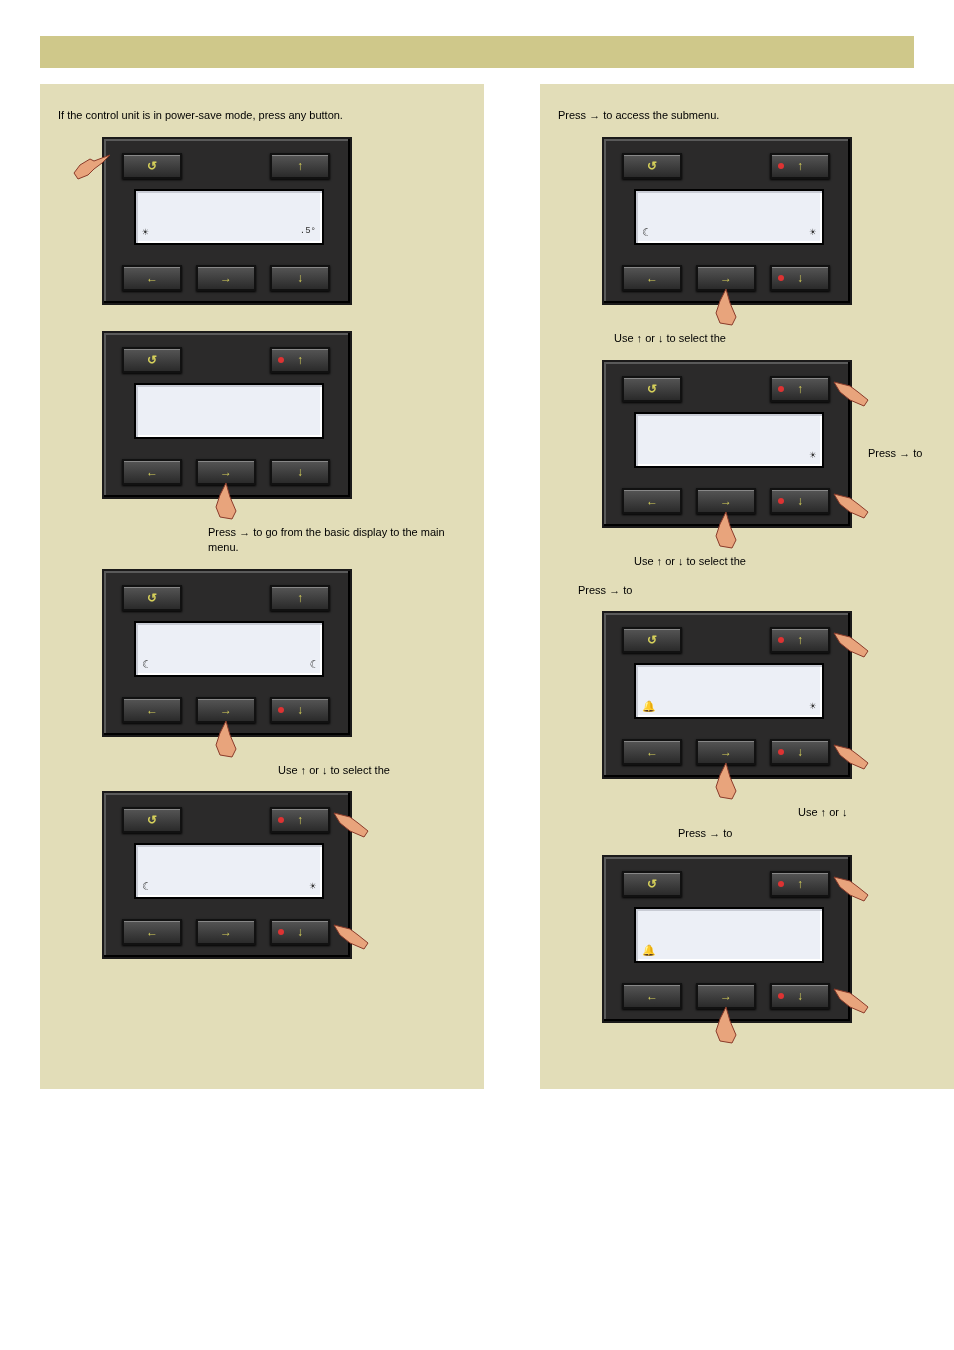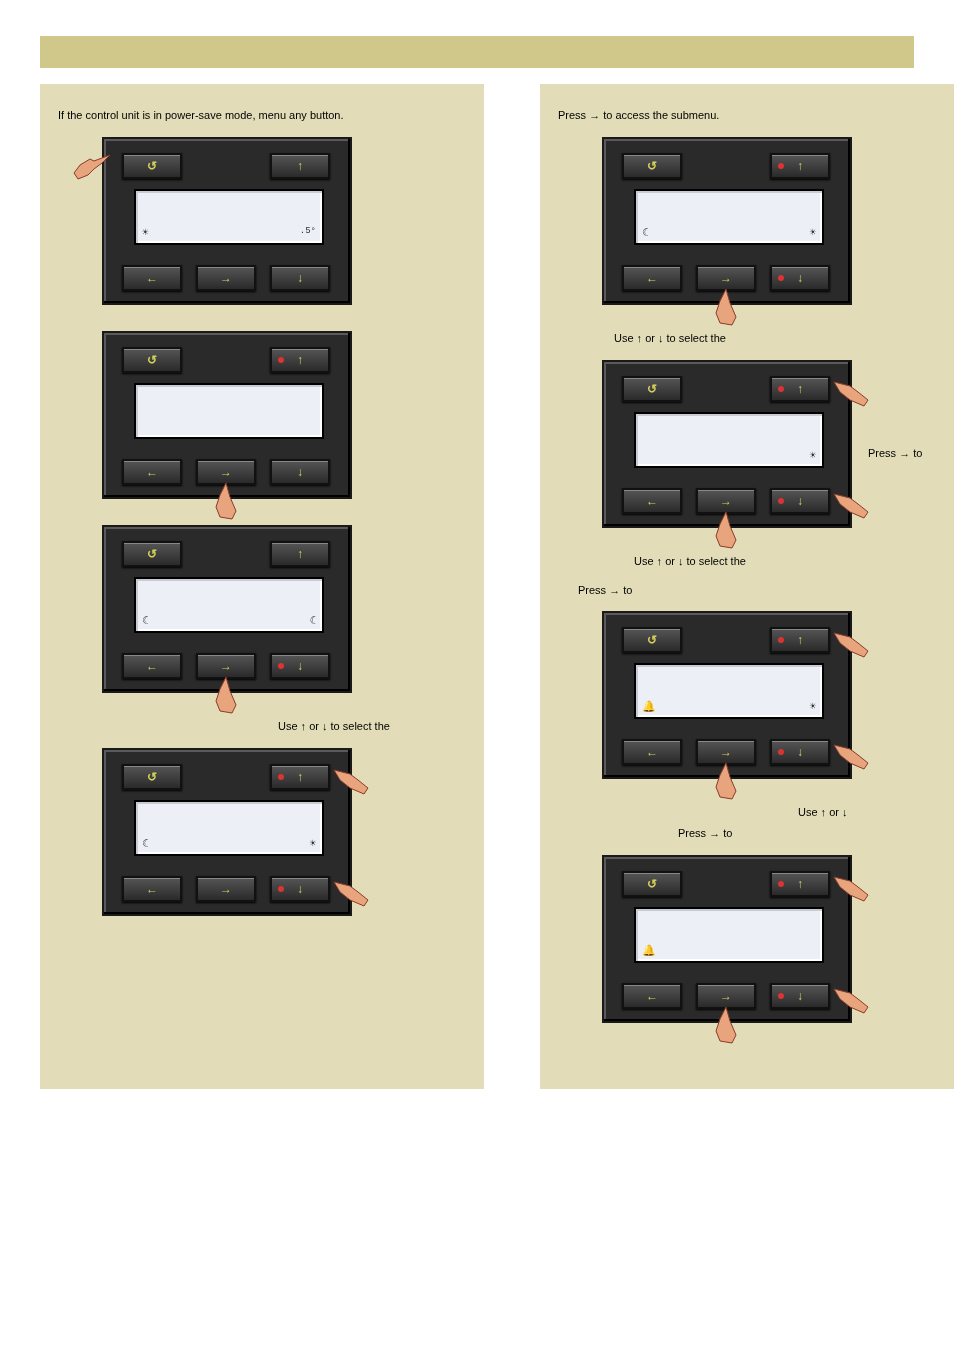--- a/index.html
+++ b/index.html
@@ -34,21 +34,21 @@
 </head>
 <body>
 <div class="page">
 
 <div class="header-bar"></div>
 
 <div class="cols">
 
   <div class="col">
 
-    <div class="step-text small">If the control unit is in power-save mode, menu any button.</div>
+    <div class="step-text small">If the control unit is in power-save mode, press any button.</div>
 
     <div class="panel">
       <div class="btn back">
             <span class="sym">↺</span>
           </div>
       <div class="btn up">
             <span class="sym">↑</span>
           </div>
       <div class="lcd">
         <div class="lcd-row top">
@@ -104,20 +104,21 @@
       <div class="btn down">
             <span class="sym">↓</span>
           </div>
       <div class="hand" style="left:102px;top:148px">
         <svg viewBox="0 0 40 40">
               <path d="M20 2 L24 16 L30 30 L26 38 L14 36 L10 26 L14 14 Z" fill="#e8a47c" stroke="#8a3b2a" stroke-width="1"></path>
             </svg>
       </div>
     </div>
 
+    <div class="step-text small" style="margin-left:150px">Press → to go from the basic display to the main menu.</div>
 
     <div class="panel">
       <div class="btn back">
             <span class="sym">↺</span>
           </div>
       <div class="btn up">
             <span class="sym">↑</span>
           </div>
       <div class="lcd">
         <div class="lcd-row top">

